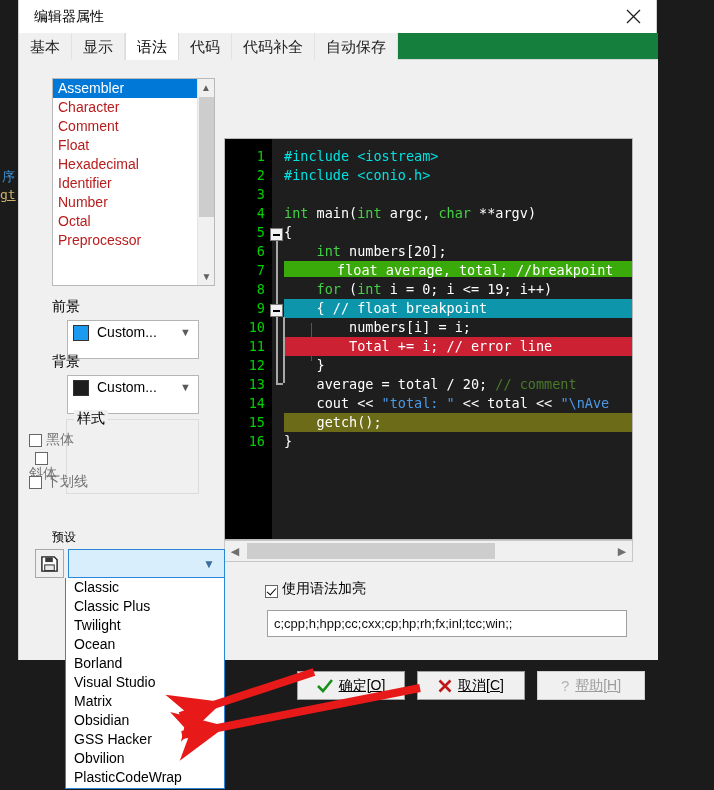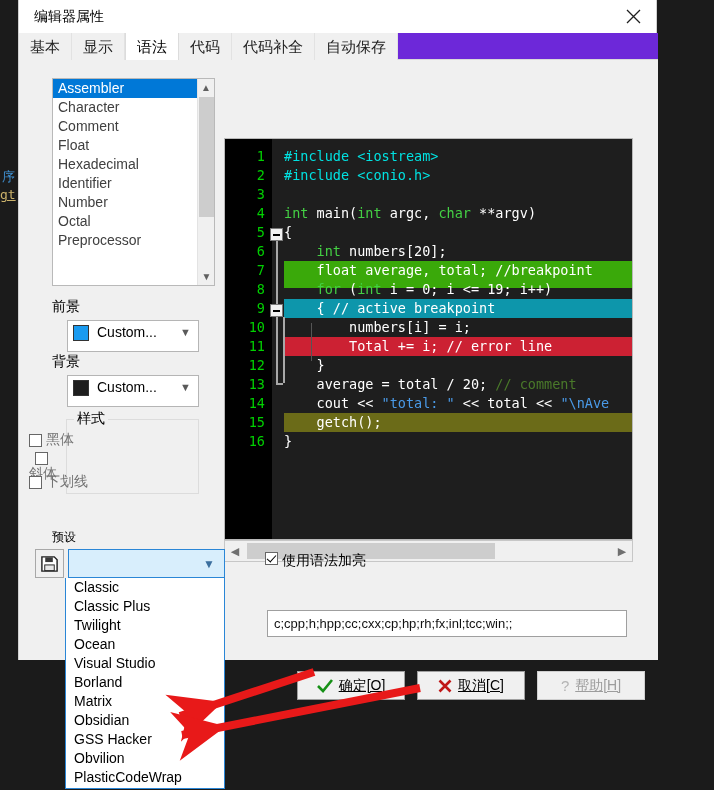--- a/index.html
+++ b/index.html
@@ -46,21 +46,21 @@
   .close-btn {
     position: absolute; right: 0px; top: 0px; width: 45px; height: 33px;
     display: flex; align-items: center; justify-content: center;
     cursor: pointer;
   }
   .close-btn svg { display:block; }
 
   
   .tabstrip {
     position: absolute; left: 0; top: 33px; width: 639px; height: 27px;
-    background: #6d28d9;
+    background: #15803d;
     border-bottom: 1px solid #d9d9d9;
   }
   .tab {
     position: relative; float: left; height: 27px;
     padding: 3px 11px 0 11px;
     font-size: 15px; color: #222;
     background: #f0f0f0;
     border-right: 1px solid #e2e2e2;
     cursor: pointer; line-height: 22px;
   }
@@ -75,40 +75,40 @@
   .page { position: absolute; left: 0; top: 60px; width: 639px; height: 600px; background: #f0f0f0; }
 
   
   .listbox {
     position: absolute; left: 33px; top: 18px; width: 163px; height: 208px;
     background: #ffffff; border: 1px solid #b9b9b9; overflow: hidden;
   }
   .lb-items { position: absolute; left: 0; top: 0; width: 145px; }
   .lb-item {
     height: 19px; line-height: 19px; padding-left: 5px;
-    font-size: 14px; color: #404040; white-space: nowrap; cursor: pointer;
+    font-size: 14px; color: #b91c1c; white-space: nowrap; cursor: pointer;
   }
   .lb-item.sel { background: #0078d7; color: #fff; }
   .lb-sb {
     position: absolute; right: 0; top: 0; width: 17px; height: 206px;
     background: #f0f0f0; border-left: 1px solid #e3e3e3;
   }
   .lb-sb .arrow {
     height: 17px; display: flex; align-items: center; justify-content: center;
     font-size: 10px; color: #606060; cursor: pointer;
   }
   .lb-sb .thumb {
     position: absolute; left: 1px; top: 18px; width: 15px; height: 120px;
     background: #cdcdcd; cursor: pointer;
   }
 
   
   .grp-label { position: absolute; font-size: 14px; color: #000; }
   .combo {
-    position: absolute; height: 32px; background: #fff;
+    position: absolute; height: 39px; background: #fff;
     border: 1px solid #b5b5b5; cursor: pointer;
   }
   .combo .sw {
     position: absolute; left: 5px; top: 4px; width: 16px; height: 16px;
     border: 1px solid #333;
   }
   .combo .ctxt {
     position: absolute; left: 29px; top: 3px; font-size: 14px; color: #000;
   }
   .combo .carr {
@@ -220,22 +220,22 @@
     display: flex; align-items: center; justify-content: center;
     font-size: 11px; color: #707070; cursor: pointer;
   }
   .hs-thumb {
     position: absolute; left: 22px; top: 2px; width: 248px; height: 16px;
     background: #cdcdcd; cursor: pointer;
   }
 
   
   .syn-chk {
-    position: absolute; left: 246px; top: 492px;
-    display: flex; align-items: flex-start; font-size: 14px; color: #000; cursor: pointer;
+    position: absolute; left: 246px; top: 520px;
+    display: flex; align-items: flex-end; font-size: 14px; color: #000; cursor: pointer;
   }
   .ext-input {
     position: absolute; left: 248px; top: 550px; width: 360px; height: 27px;
     background: #fff; border: 1px solid #9f9f9f;
     font-family: "Liberation Sans", sans-serif; font-size: 13px; color: #111;
     padding: 0 6px;
   }
 
   
   .dbtn {
@@ -339,23 +339,23 @@
         <div class="fold-tick" style="top:244px;"></div>
         <div class="fold-line" style="top:178px; height:66px; left:58px;"></div>
         <div class="indent-guide" style="left:86px; top:184px; height:38px;"></div>
         <div class="code-area" id="code-area">
             <div class="cl" style="top: 8px;"><span class="ln">1</span><span class="src"><span class="t-pre">#include </span><span class="t-pre">&lt;iostream&gt;</span></span></div>
             <div class="cl" style="top: 27px;"><span class="ln">2</span><span class="src"><span class="t-pre">#include </span><span class="t-pre">&lt;conio.h&gt;</span></span></div>
             <div class="cl" style="top: 46px;"><span class="ln">3</span><span class="src"></span></div>
             <div class="cl" style="top: 65px;"><span class="ln">4</span><span class="src"><span class="t-kw">int</span><span class="t-txt"> main(</span><span class="t-kw">int</span><span class="t-txt"> argc, </span><span class="t-kw">char</span><span class="t-txt"> **argv)</span></span></div>
             <div class="cl" style="top: 84px;"><span class="ln">5</span><span class="src"><span class="t-txt">{</span></span></div>
             <div class="cl" style="top: 103px;"><span class="ln">6</span><span class="src"><span class="t-txt">    </span><span class="t-kw">int</span><span class="t-txt"> numbers[20];</span></span></div>
-            <div class="cl" style="top: 122px;"><span class="ln">7</span><span class="src" style="background: rgb(58, 169, 10); display: inline-block; width: 350px; height: 27px;"><span class="t-txt">    </span><span class="t-txt">float</span><span class="t-txt"> average, total; //breakpoint</span></span></div>
+            <div class="cl" style="top: 122px;"><span class="ln">7</span><span class="src" style="background: rgb(58, 169, 10); display: inline-block; width: 350px; height: 16px; text-align: center;"><span class="t-txt">    </span><span class="t-txt">float</span><span class="t-txt"> average, total; //breakpoint</span></span></div>
             <div class="cl" style="top: 141px;"><span class="ln">8</span><span class="src"><span class="t-txt">    </span><span class="t-kw">for</span><span class="t-txt"> (</span><span class="t-kw">int</span><span class="t-txt"> i = 0; i &lt;= 19; i++)</span></span></div>
-            <div class="cl" style="top: 160px;"><span class="ln">9</span><span class="src" style="background: rgb(13, 150, 171); display: inline-block; width: 350px; height: 19px;"><span class="t-txt">    { // active breakpoint</span></span></div>
+            <div class="cl" style="top: 160px;"><span class="ln">9</span><span class="src" style="background: rgb(13, 150, 171); display: inline-block; width: 350px; height: 19px;"><span class="t-txt">    { // float breakpoint</span></span></div>
             <div class="cl" style="top: 179px;"><span class="ln">10</span><span class="src"><span class="t-txt">        numbers[i] = i;</span></span></div>
             <div class="cl" style="top: 198px;"><span class="ln">11</span><span class="src" style="background: rgb(204, 33, 51); display: inline-block; width: 350px; height: 19px;"><span class="t-txt">        Total += i; // error line</span></span></div>
             <div class="cl" style="top: 217px;"><span class="ln">12</span><span class="src"><span class="t-txt">    }</span></span></div>
             <div class="cl" style="top: 236px;"><span class="ln">13</span><span class="src"><span class="t-txt">    average = total / 20; </span><span class="t-cmt">// comment</span></span></div>
             <div class="cl" style="top: 255px;"><span class="ln">14</span><span class="src"><span class="t-txt">    cout &lt;&lt; </span><span class="t-str">"total: "</span><span class="t-txt"> &lt;&lt; total &lt;&lt; </span><span class="t-str">"\nAve</span></span></div>
             <div class="cl" style="top: 274px;"><span class="ln">15</span><span class="src" style="background: rgb(107, 107, 24); display: inline-block; width: 350px; height: 19px;"><span class="t-txt">    getch();</span></span></div>
             <div class="cl" style="top: 293px;"><span class="ln">16</span><span class="src"><span class="t-txt">}</span></span></div>
           </div>
         <div class="fold-box" style="top:89px;"></div>
         <div class="fold-box" style="top:165px;"></div>
@@ -404,22 +404,22 @@
   <div class="preset-combo">
     <span class="ctxt" style="position:absolute;left:7px;top:5px;font-size:14px;color:#000;"></span>
     <div class="carr">▼</div>
   </div>
 
   <div class="preset-list" id="preset-list">
       <div class="pl-item">Classic</div>
       <div class="pl-item">Classic Plus</div>
       <div class="pl-item">Twilight</div>
       <div class="pl-item">Ocean</div>
+      <div class="pl-item">Borland</div>
       <div class="pl-item">Visual Studio</div>
-      <div class="pl-item">Borland</div>
       <div class="pl-item">Matrix</div>
       <div class="pl-item">Obsidian</div>
       <div class="pl-item">GSS Hacker</div>
       <div class="pl-item">Obvilion</div>
       <div class="pl-item">PlasticCodeWrap</div>
     </div>
 
   <svg class="arrows">
     <defs>
       <marker id="ah" markerWidth="7" markerHeight="7" refX="5.6" refY="3.5" orient="auto">

